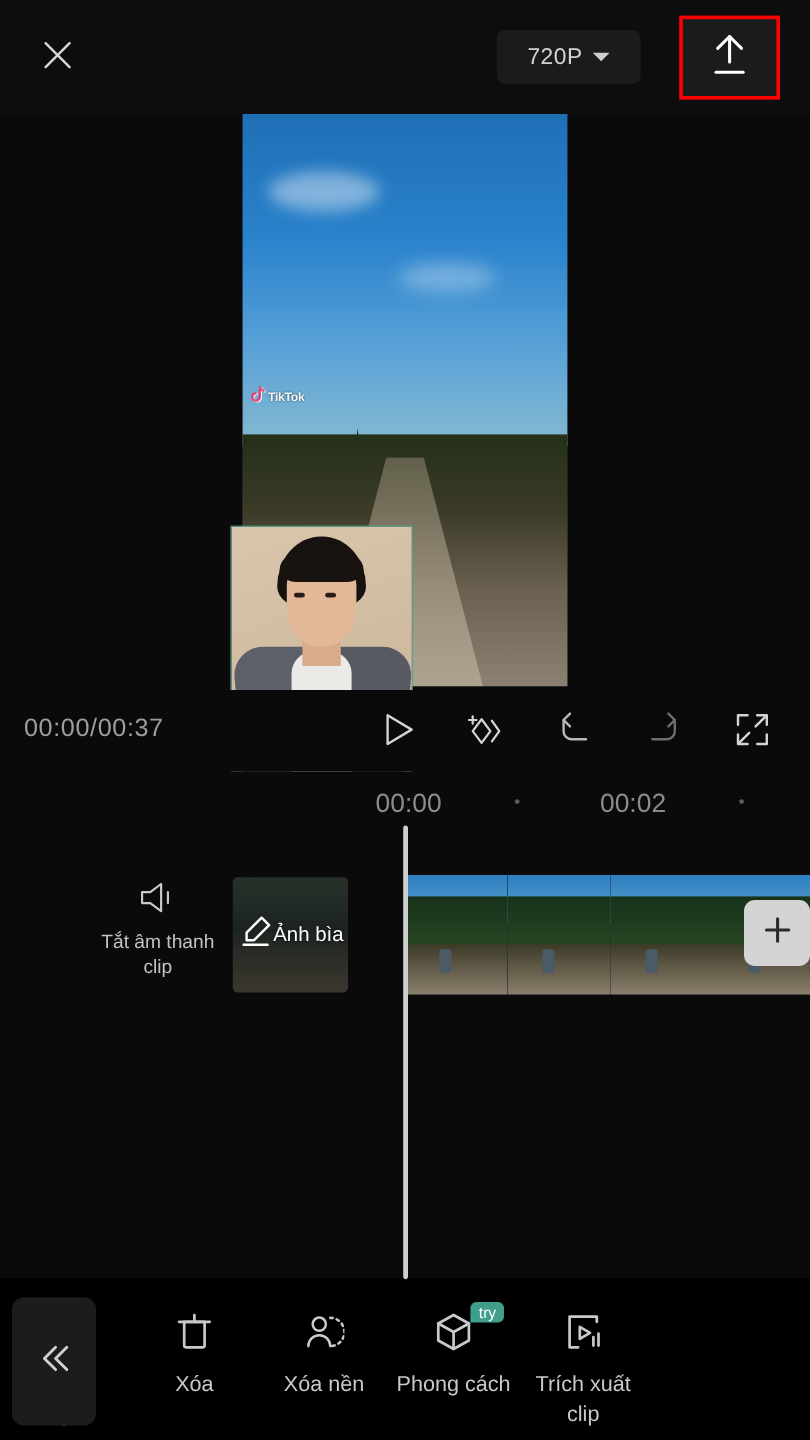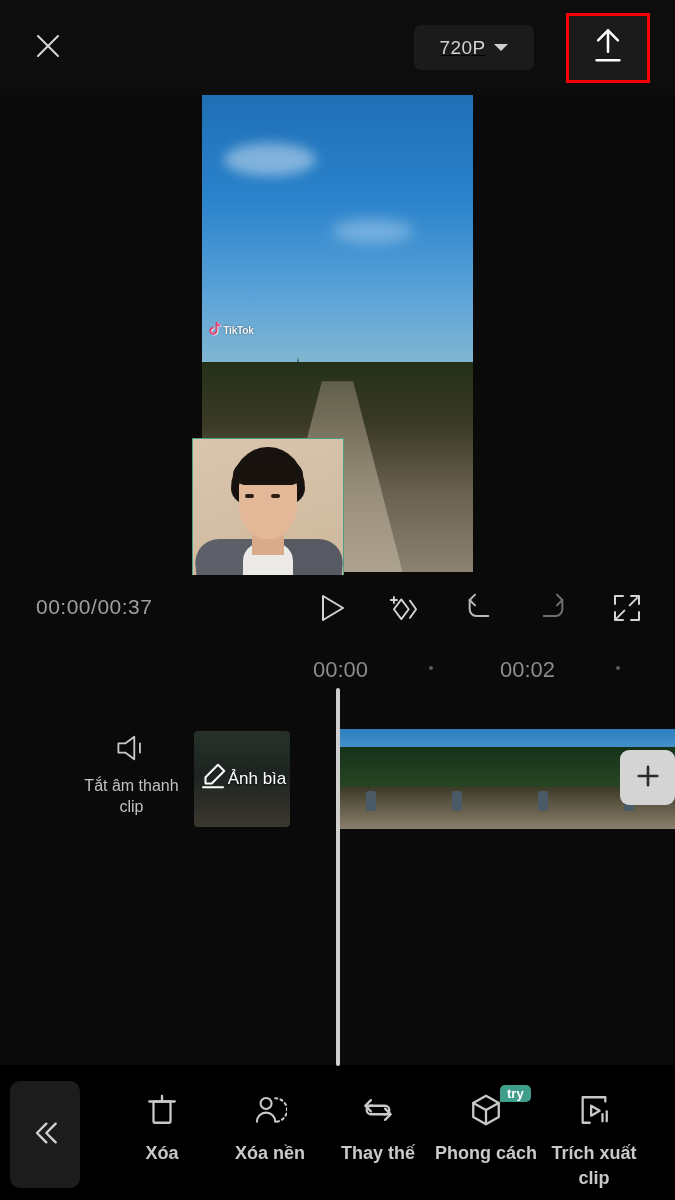--- a/index.html
+++ b/index.html
@@ -27,21 +27,20 @@
     width: 52px; height: 52px;
     display: flex; align-items: center; justify-content: center;
   }
   .close-btn svg { width: 30px; height: 30px; }
   .res-chip {
     position: absolute; left: 414px; top: 25px;
     width: 120px; height: 45px;
     background: #1b1b1b; border-radius: 7px;
     display: flex; align-items: center; justify-content: center;
     gap: 9px;
-    text-decoration: underline;
   }
   .res-chip .label { color: #d2d2d2; font-size: 19px; letter-spacing: .4px; }
   .caret {
     width: 0; height: 0;
     border-left: 7px solid transparent;
     border-right: 7px solid transparent;
     border-top: 7px solid #cfcfcf;
   }
   .export-wrap {
     position: absolute; left: 566px; top: 13px;
@@ -152,21 +151,21 @@
     transform: skewX(-5deg);
   }
 
   
   .controls {
     position: absolute; top: 575px; left: 0;
     width: 675px; height: 68px;
     background: #0a0a0a;
   }
   .time-readout {
-    position: absolute; left: 36px; top: 20px;
+    position: absolute; left: 20px; top: 20px;
     color: #9e9e9e; font-size: 21px; letter-spacing: .5px;
   }
   .ctrl-icons {
     position: absolute; left: 310px; top: 10px;
     width: 365px; height: 50px;
     display: flex; align-items: center; gap: 32px;
   }
   .ctrl-icons .ic { width: 42px; height: 44px; display:flex; align-items:center; justify-content:center; }
   .ctrl-icons svg { width: 32px; height: 34px; }
 
@@ -262,21 +261,20 @@
     position: absolute; left: 0; top: 0;
     width: 675px; height: 135px;
     display: flex; align-items: flex-start;
     padding-top: 22px;
   }
   .tool {
     flex: 0 0 auto;
     width: 108px;
     display: flex; flex-direction: column; align-items: center;
     position: relative;
-    font-weight: bold;
   }
   .tool.partial { width: 108px; }
   .tool .ic { height: 46px; display:flex; align-items:center; justify-content:center; }
   .tool svg { width: 34px; height: 36px; }
   .tool .lbl {
     margin-top: 8px;
     color: #c9c9c9; font-size: 18px; text-align: center; line-height: 25px;
     white-space: pre-line;
   }
   .try-badge {
@@ -523,31 +521,20 @@
             <circle cx="10" cy="7" r="4.2"></circle>
             <path d="M3 21 a7 7 0 0 1 14 0"></path>
             <g stroke-dasharray="1.6 2.6">
               <path d="M17 3 a9 9 0 0 1 0 18"></path>
             </g>
           </svg>
         </div>
         <div class="lbl">Xóa nền</div>
       </div>
 
-      <div class="tool">
-        <div class="ic">
-          <svg viewBox="0 0 24 24" fill="none" stroke="#c9c9c9" stroke-width="1.6" stroke-linecap="round" stroke-linejoin="round">
-            <path d="M4 9 h13 a3 3 0 0 1 3 3 v0 a3 3 0 0 1 -3 3 h-1"></path>
-            <polyline points="7,5 3,9 7,13"></polyline>
-            <path d="M20 15 h-13 a3 3 0 0 1 -3 -3 v0 a3 3 0 0 1 3 -3 h1"></path>
-            <polyline points="17,11 21,15 17,19"></polyline>
-          </svg>
-        </div>
-        <div class="lbl">Thay thế</div>
-      </div>
 
       <div class="tool">
         <div class="ic">
           <svg viewBox="0 0 24 24" fill="none" stroke="#c9c9c9" stroke-width="1.6" stroke-linecap="round" stroke-linejoin="round">
             <polygon points="12,2 21,7 21,17 12,22 3,17 3,7"></polygon>
             <polyline points="3,7 12,12 21,7"></polyline>
             <line x1="12" y1="12" x2="12" y2="22"></line>
           </svg>
         </div>
         <span class="try-badge">try</span>

